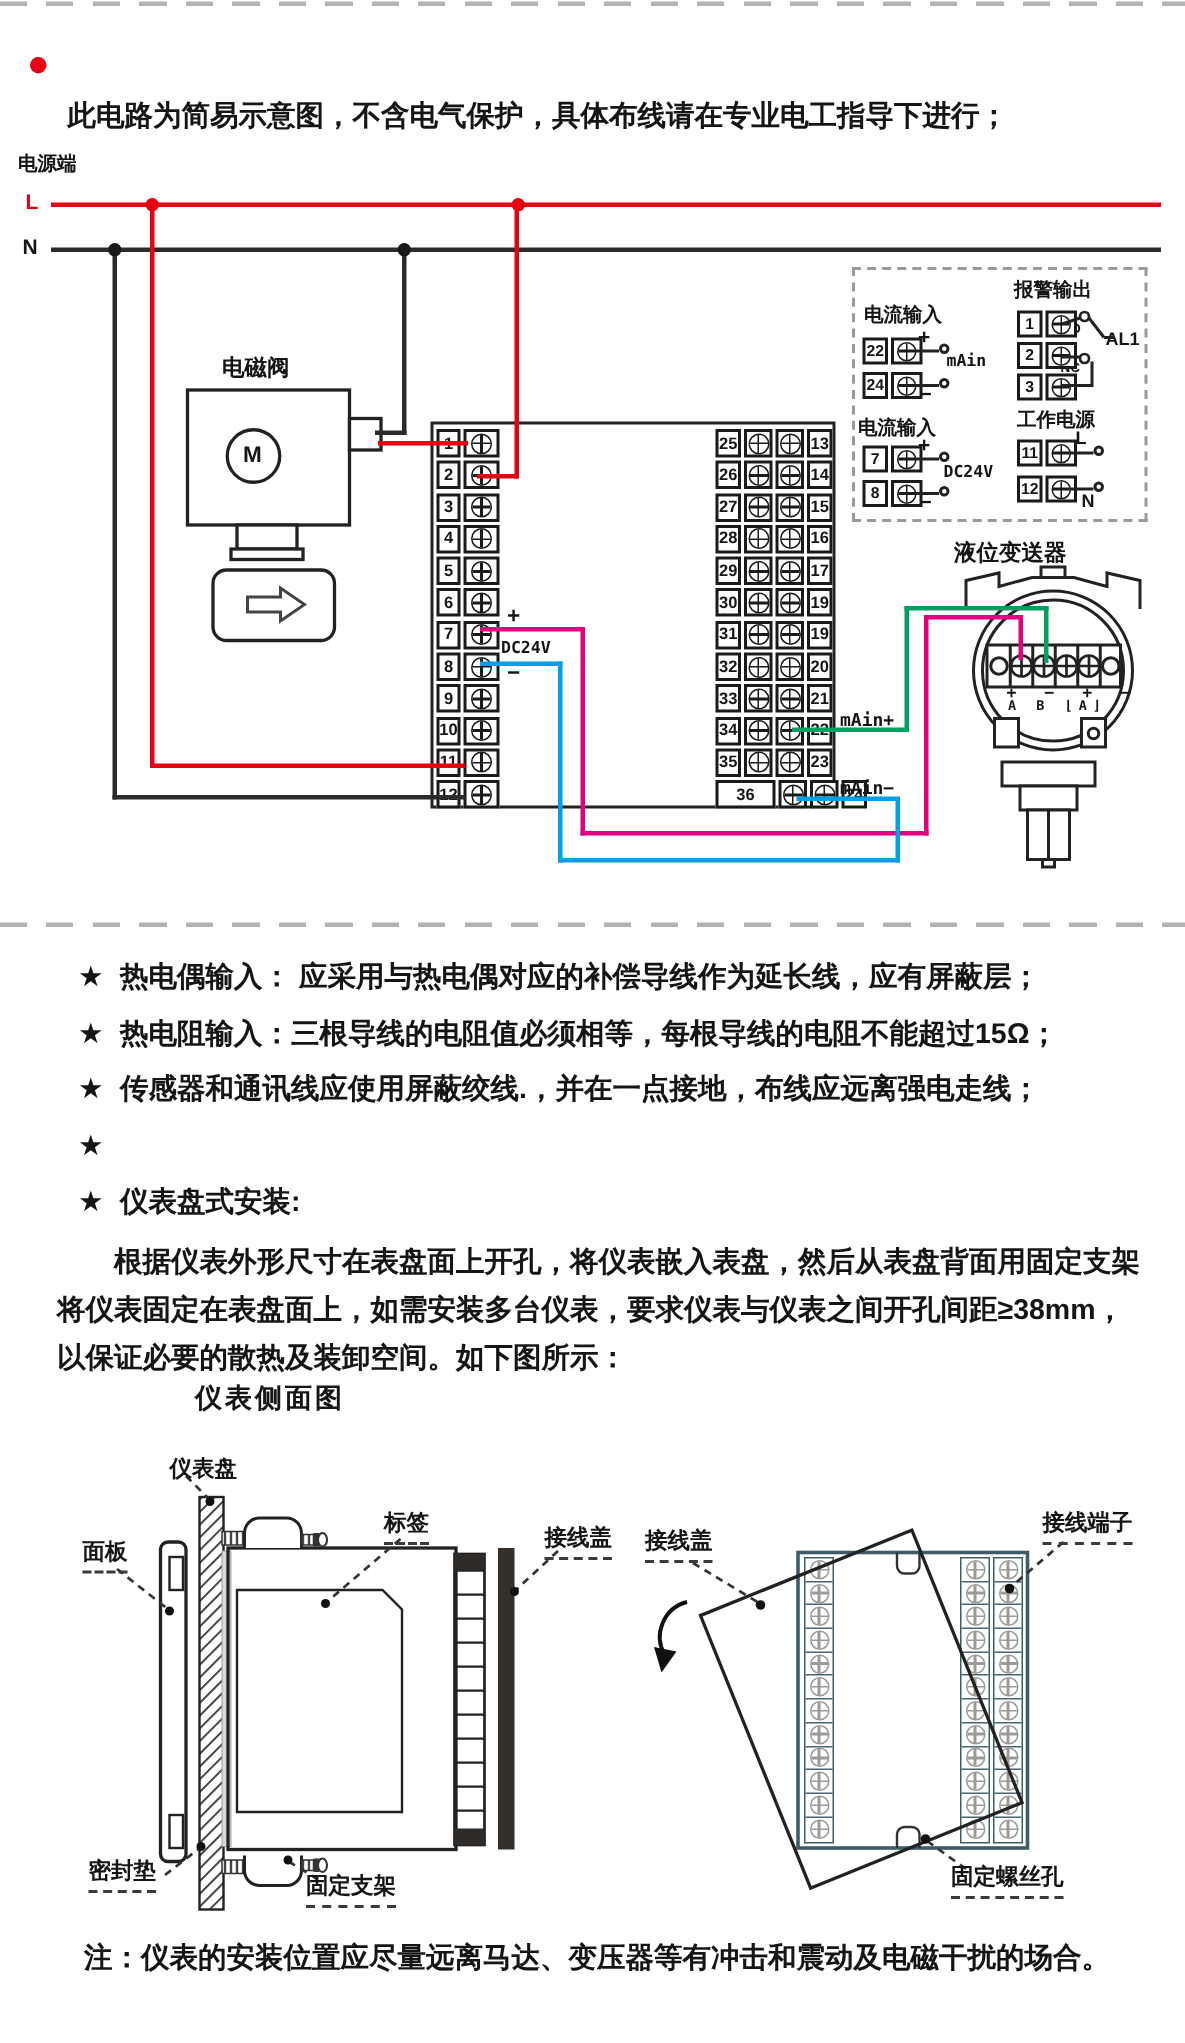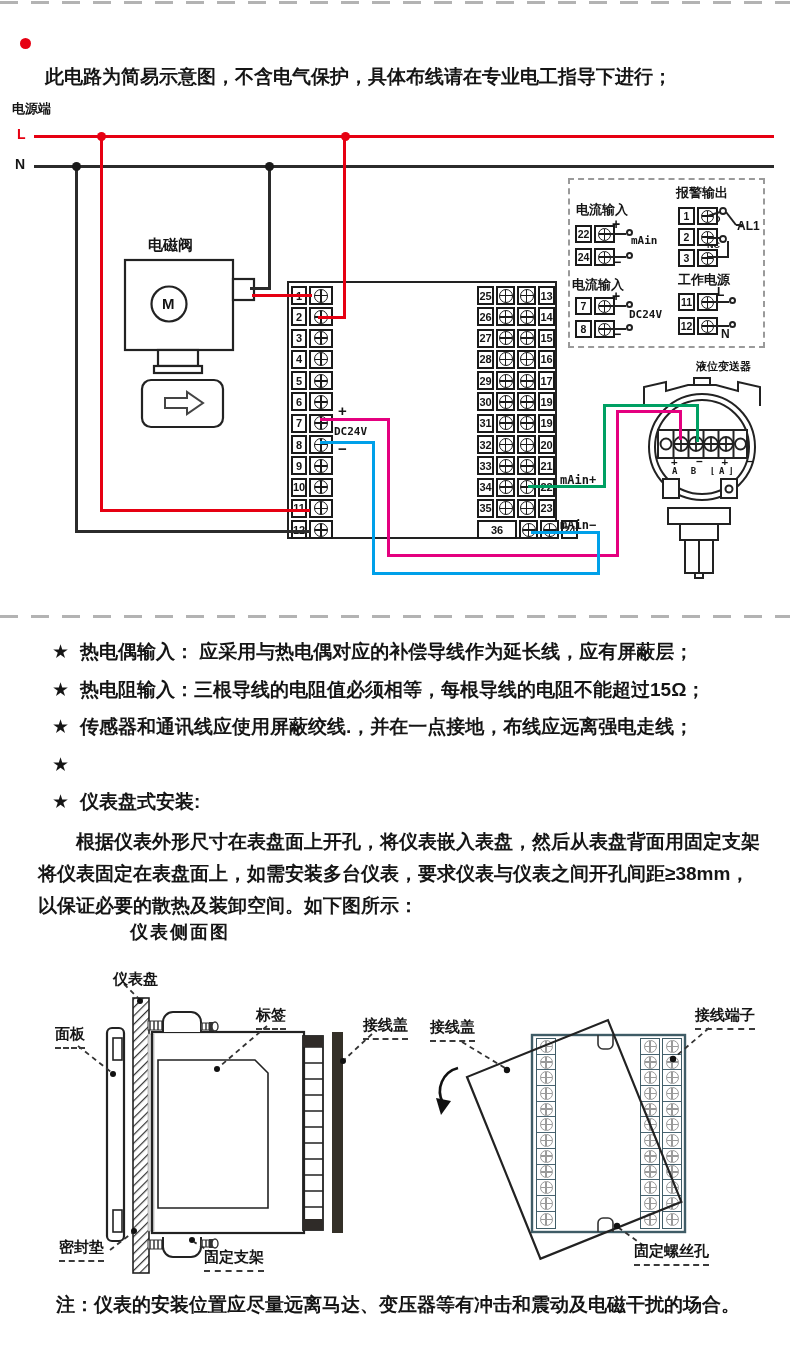--- a/index.html
+++ b/index.html
@@ -453,21 +453,21 @@
         <span class="screw"></span>
       </div>
   </div>
   <i class="conn-line" style="left:713px;top:301px;width:16px"></i>
   <i class="conn-line" style="left:713px;top:325px;width:16px"></i>
   <i class="term-circle" style="left:729px;top:297px"></i>
   <i class="term-circle" style="left:729px;top:321px"></i>
   <div class="lbl" style="left:717px;top:285px;font-size:12px">L</div>
   <div class="lbl" style="left:721px;top:327px;font-size:12px">N</div>
 
-  <div class="lbl" style="left:696px;top:359px;font-size:11px;z-index:8">液位变送器</div>
+  <div class="lbl" style="left:636px;top:359px;font-size:15px;z-index:8">液位变送器</div>
   <svg class="abs" style="left:630px;top:360px;z-index:2" width="160" height="225" viewBox="0 0 160 225">
     <g fill="none" stroke="#222" stroke-width="2">
       <path d="M14,46 L14,27 L36,22 L36,31 L58,25 L86,25 L108,31 L108,22 L130,27 L130,46"></path>
       <path d="M64,25 v-7 h16 v7"></path>
       <circle cx="72" cy="87" r="53"></circle>
       <circle cx="72" cy="87" r="47"></circle>
     </g>
     <g fill="#fff" stroke="#222" stroke-width="2">
       <rect x="28" y="70" width="89" height="28"></rect>
       <line x1="43.5" y1="70" x2="43.5" y2="98"></line>

